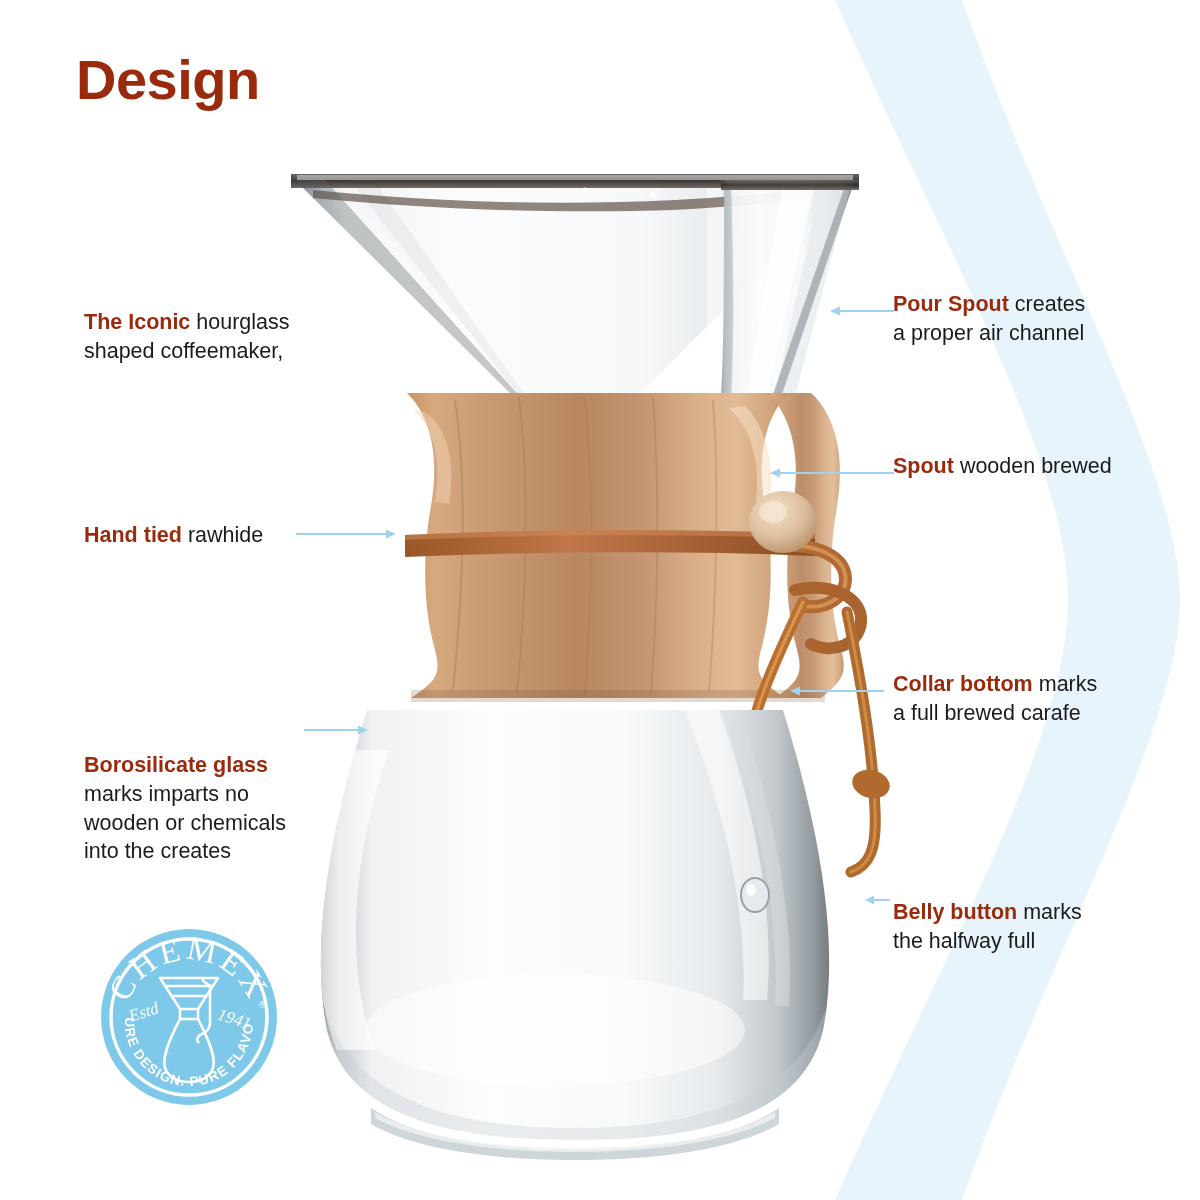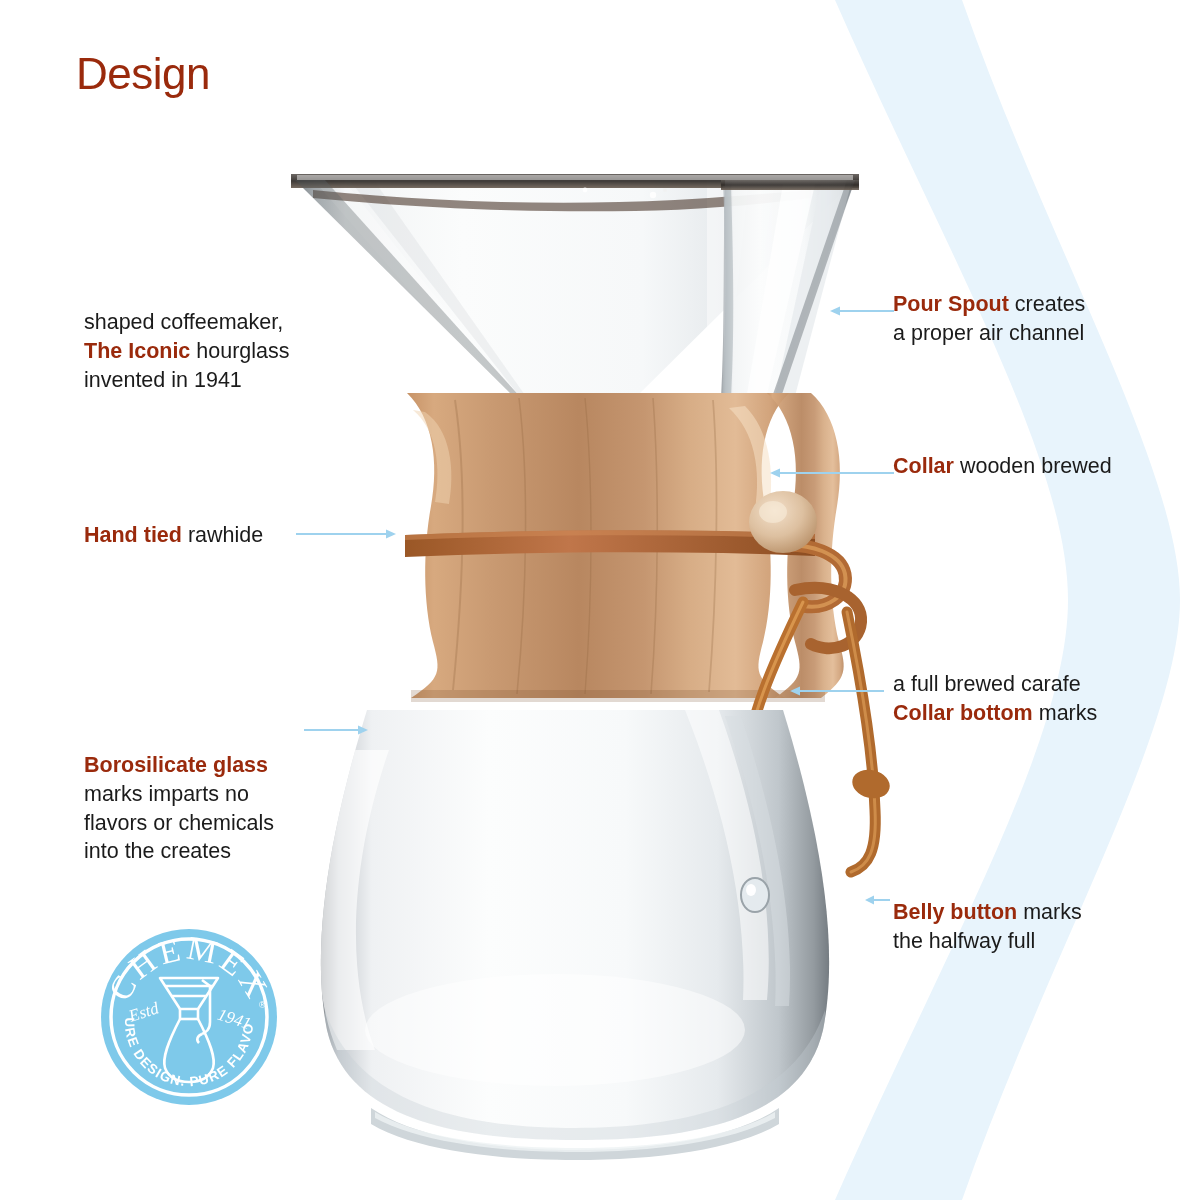--- a/index.html
+++ b/index.html
@@ -23,25 +23,25 @@
     width: 1200px;
     height: 1200px;
     pointer-events: none;
   }
 
   
   #page-title {
     position: absolute;
     left: 76px;
     top: 52px;
-    font-size: 44px;
+    font-size: 56px;
     line-height: 1;
     letter-spacing: -0.5px;
     color: #9a2a0c;
-    font-weight: 400;
+    font-weight: 700;
   }
 
   
   .callout {
     position: absolute;
     font-size: 21.5px;
     line-height: 1.34;
     color: #1b1b1b;
     white-space: nowrap;
   }
@@ -273,39 +273,38 @@
       <g>
         <path d="M116,958 C 160,988 240,1000 320,1000 C 400,1000 480,988 524,958
                  L524,974 C 480,1000 400,1010 320,1010 C 240,1010 160,1000 116,974 Z" fill="#cfd6da"></path>
         <path d="M120,962 C 164,988 242,998 320,998 C 398,998 476,988 520,962
                  L520,968 C 476,992 398,1002 320,1002 C 242,1002 164,992 120,968 Z" fill="#eef2f4" opacity="0.8"></path>
       </g>
     </g>
   </svg>
 
   <div class="callout" style="left:84px; top:308px;">
+    <span class="ln"><span class="hl">The Iconic</span><span> hourglass</span></span>
     <span class="ln">shaped coffeemaker,</span>
-    <span class="ln"><span class="hl">The Iconic</span><span> hourglass</span></span>
-    <span class="ln">invented in 1941</span>
   </div>
 
   <div class="callout" style="left:84px; top:521px;text-align:center;">
     <span class="ln"><span class="hl">Hand tied</span><span> rawhide</span></span>
   </div>
   <div class="arrow" style="left:296px; top:528px;">
     <svg width="100" height="12" viewBox="0 0 100 12" xmlns="http://www.w3.org/2000/svg">
       <line x1="0" y1="6" x2="90" y2="6" stroke="#9ed2ee" stroke-width="2"></line>
       <polygon points="90,1.5 100,6 90,10.5" fill="#9ed2ee"></polygon>
     </svg>
   </div>
 
   <div class="callout" style="left:84px; top:751px;">
     <span class="ln hl">Borosilicate glass</span>
     <span class="ln">marks imparts no</span>
-    <span class="ln">flavors or chemicals</span>
+    <span class="ln">wooden or chemicals</span>
     <span class="ln">into the creates</span>
   </div>
   <div class="arrow" style="left:304px; top:724px;">
     <svg width="64" height="12" viewBox="0 0 64 12" xmlns="http://www.w3.org/2000/svg">
       <line x1="0" y1="6" x2="54" y2="6" stroke="#9ed2ee" stroke-width="2"></line>
       <polygon points="54,1.5 64,6 54,10.5" fill="#9ed2ee"></polygon>
     </svg>
   </div>
 
   <div class="arrow" style="left:826px; top:305px;">
@@ -319,32 +318,32 @@
     <span class="ln">a proper air channel</span>
   </div>
 
   <div class="arrow" style="left:766px; top:467px;">
     <svg width="128" height="12" viewBox="0 0 128 12" xmlns="http://www.w3.org/2000/svg">
       <line x1="14" y1="6" x2="128" y2="6" stroke="#9ed2ee" stroke-width="2"></line>
       <polygon points="14,1.5 4,6 14,10.5" fill="#9ed2ee"></polygon>
     </svg>
   </div>
   <div class="callout" style="left:893px; top:452px;">
-    <span class="ln"><span class="hl">Collar</span><span> wooden brewed</span></span>
+    <span class="ln"><span class="hl">Spout</span><span> wooden brewed</span></span>
   </div>
 
   <div class="arrow" style="left:786px; top:685px;">
     <svg width="98" height="12" viewBox="0 0 98 12" xmlns="http://www.w3.org/2000/svg">
       <line x1="14" y1="6" x2="98" y2="6" stroke="#9ed2ee" stroke-width="2"></line>
       <polygon points="14,1.5 4,6 14,10.5" fill="#9ed2ee"></polygon>
     </svg>
   </div>
   <div class="callout" style="left:893px; top:670px;">
+    <span class="ln"><span class="hl">Collar bottom</span><span> marks</span></span>
     <span class="ln">a full brewed carafe</span>
-    <span class="ln"><span class="hl">Collar bottom</span><span> marks</span></span>
   </div>
 
   <div class="arrow" style="left:862px; top:894px;">
     <svg width="28" height="12" viewBox="0 0 28 12" xmlns="http://www.w3.org/2000/svg">
       <line x1="12" y1="6" x2="28" y2="6" stroke="#9ed2ee" stroke-width="2"></line>
       <polygon points="12,1.5 3,6 12,10.5" fill="#9ed2ee"></polygon>
     </svg>
   </div>
   <div class="callout" style="left:893px; top:879px;margin-top:19px;">
     <span class="ln"><span class="hl">Belly button</span><span> marks</span></span>

